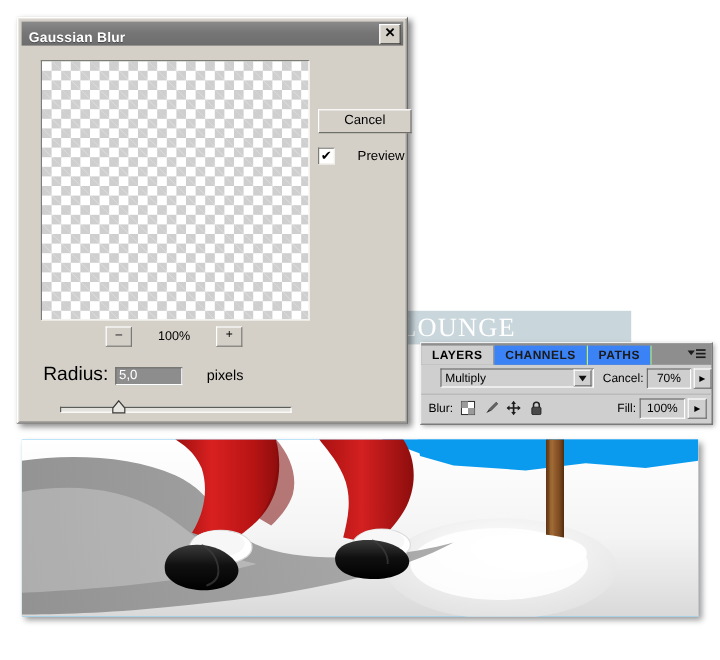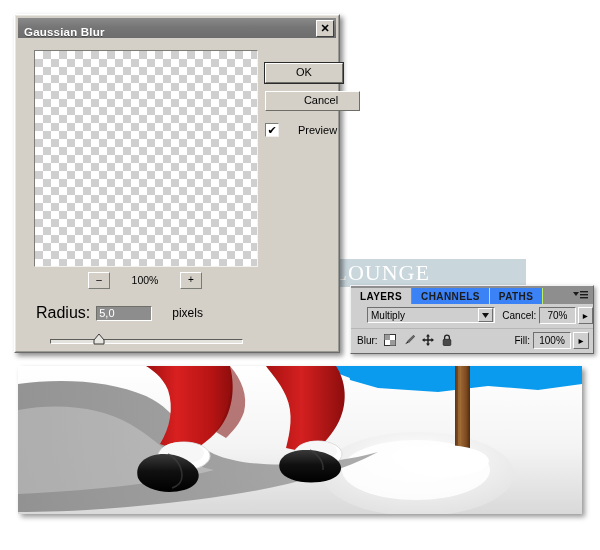--- a/index.html
+++ b/index.html
@@ -127,21 +127,21 @@
   .btn{
     position:absolute;width:76px;height:18px;
     background:#d4d0c8;
     border:1px solid #ffffff;
     border-right-color:#6e6e69;border-bottom-color:#6e6e69;
     font-size:11px;line-height:16px;text-align:center;color:#000;
     cursor:pointer;
     font-family:"Liberation Sans", sans-serif;
   }
   .btn-ok{left:249px;top:47px;outline:1px solid #2b2b2b;}
-  .btn-cancel{left:249px;top:75px;padding-left:17px;}
+  .btn-cancel{left:249px;top:75px;}
   .preview-check{
     position:absolute;left:249px;top:107px;display:flex;align-items:center;cursor:pointer;
   }
   .checkbox{
     width:12px;height:12px;background:#ffffff;
     border:1px solid #7d7d78;
     border-right-color:#f0efeb;border-bottom-color:#f0efeb;
     display:flex;align-items:center;justify-content:center;
     font-size:11px;line-height:10px;color:#000;
   }
@@ -267,21 +267,20 @@
         <span class="radius-units">pixels</span>
       </div>
 
       <div class="slider-track"></div>
       <div class="slider-thumb" style="left: 77.44px;">
         <svg width="12" height="12" viewBox="0 0 12 12">
           <polygon points="6,1 11,7 11,11 1,11 1,7" fill="#e8e6e1" stroke="#3a3a38" stroke-width="1"></polygon>
         </svg>
       </div>
 
-      <div class="btn btn-ok">OK</div>
       <div class="btn btn-cancel">Cancel</div>
 
       <div class="preview-check">
         <div class="checkbox">✔</div>
         <span class="preview-label">Preview</span>
       </div>
 
     </div>
   </div>
 

